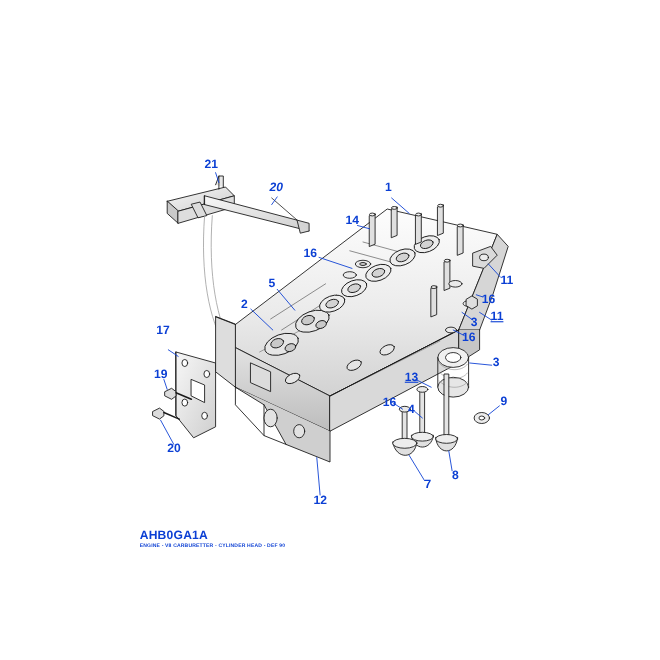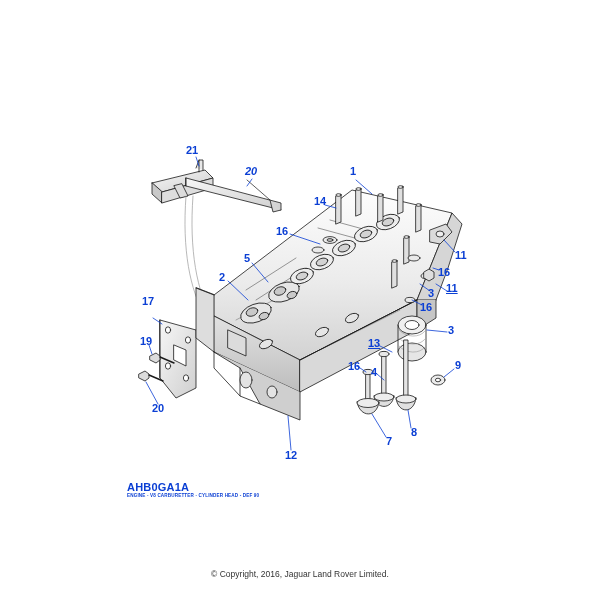--- a/index.html
+++ b/index.html
@@ -303,14 +303,13 @@
     <div class="callout" style="left:371px;top:367px;">4</div>
     <div class="callout" style="left:455px;top:360px;">9</div>
     <div class="callout" style="left:411px;top:427px;">8</div>
     <div class="callout" style="left:386px;top:436px;">7</div>
     <div class="callout" style="left:285px;top:450px;">12</div>
   </div>
 
   <div class="partcode">AHB0GA1A</div>
   <div class="partdesc">ENGINE - V8 CARBURETTER - CYLINDER HEAD - DEF 90</div>
 
-  <div class="copyright">© Copyright, 2016, Jaguar Land Rover Limited.</div>
 </div>
 
 </body></html>

